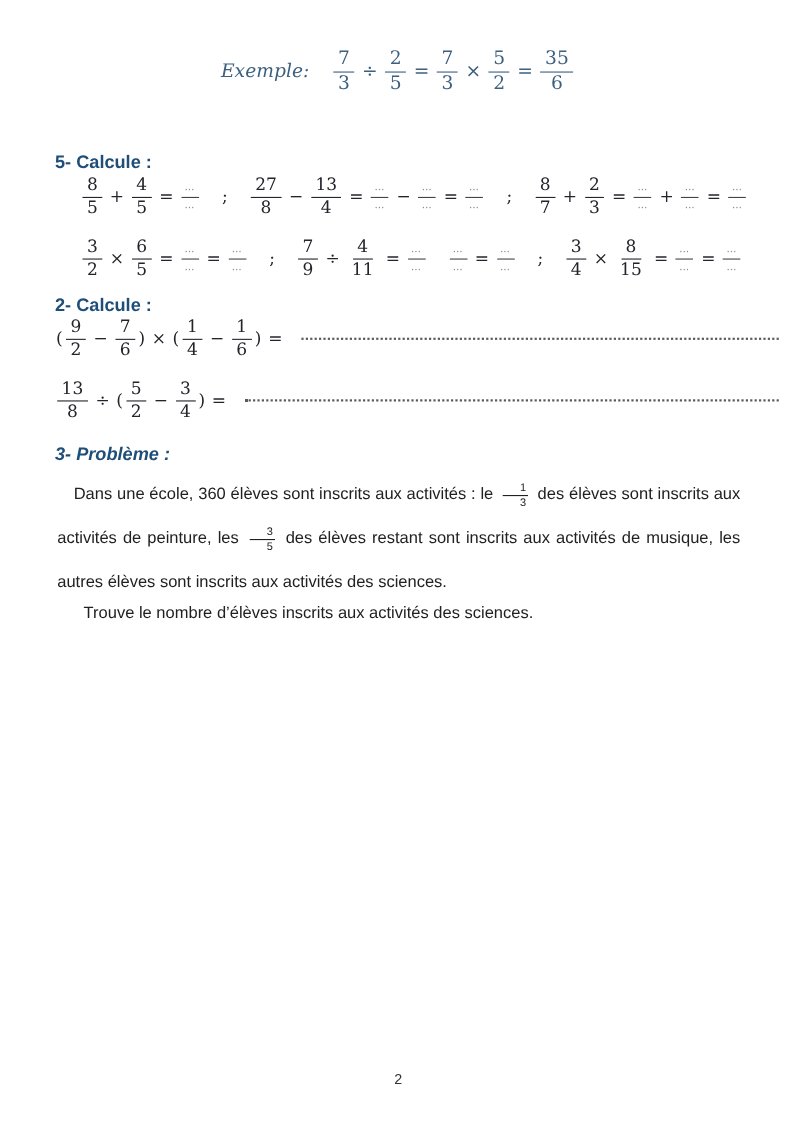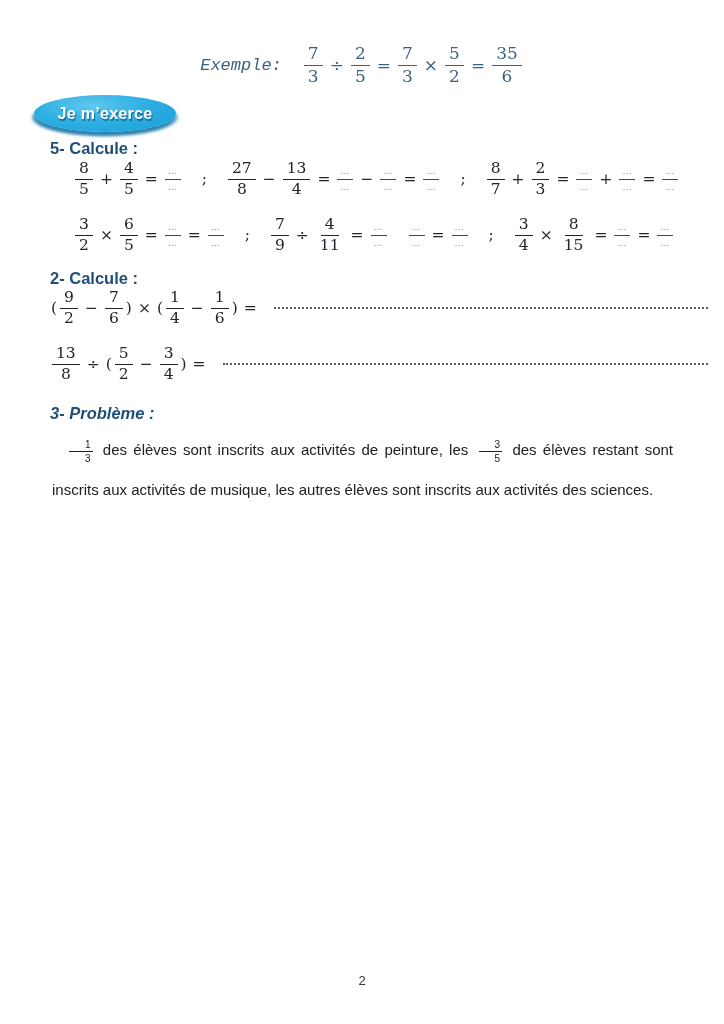--- a/index.html
+++ b/index.html
@@ -23,21 +23,21 @@
   .gap { display:inline-block; width:18px; }
   .dotfill { flex:1; align-self:center; height:0; margin-left:12px; margin-right:2px; border-bottom:2px dotted #5a5a5a; }
 
   
   .example-line {
     position:absolute; top:44px; left:0; right:0;
     display:flex; justify-content:center; align-items:center;
     color:#3D607F; font-family:"DejaVu Serif", serif; font-size:17px;
   }
   .example-line .expr { color:inherit; }
-  .example-label { font-style:italic; margin-right:20px;font-family:Liberation Mono, monospace; }
+  .example-label { font-style:italic; margin-right:20px; }
 
   
   .badge {
     position:absolute; left:34px; top:95px; width:142px; height:37px;
     border-radius:50%; display:flex; align-items:center; justify-content:center;
     background:radial-gradient(ellipse at 40% 28%, #5FC8EE 0%, #2FAFE3 45%, #189DD6 100%);
     box-shadow:-2px 4px 3px rgba(13,110,160,0.70), 2px 4px 3px rgba(13,110,160,0.55);
   }
   .badge-label {
     color:#ffffff; font-weight:700; font-size:16px; letter-spacing:0.3px;
@@ -112,23 +112,20 @@
           <span class="den">2</span>
         </span>
         <span class="op">=</span>
         <span class="frac">
           <span class="num">35</span>
           <span class="den">6</span>
         </span>
       </span>
   </div>
 
-  <div class="badge">
-    <span class="badge-label">Je m’exerce</span>
-  </div>
 
   <div class="section-title" id="title-1">5- Calcule :</div>
 
   <div class="ex-row" id="row-1">
     <span class="expr">
         <span class="frac">
           <span class="num">8</span>
           <span class="den">5</span>
         </span>
         <span class="op">+</span>
@@ -321,24 +318,25 @@
           <span class="den">4</span>
         </span>
         <span class="txt">)</span>
         <span class="op">=</span>
         <span class="dotfill"></span>
       </span>
   </div>
 
   <div class="section-title" id="title-3">3- Problème :</div>
 
-  <div class="problem-text"><span class="frac">
+  <div class="problem-text"><span class="txt">Dans une école, 360 élèves sont inscrits aux activités : le </span><span class="frac">
         <span class="num">1</span>
         <span class="den">3</span>
       </span><span class="txt"> des élèves sont inscrits aux activités de peinture, les </span><span class="frac">
         <span class="num">3</span>
         <span class="den">5</span>
       </span><span class="txt"> des élèves restant sont inscrits aux activités de musique, les autres élèves sont inscrits aux activités des sciences.</span></div>
 
+  <div class="problem-question">Trouve le nombre d’élèves inscrits aux activités des sciences.</div>
 
   <div class="page-number">2</div>
 
 </div>
 
 </body></html>

